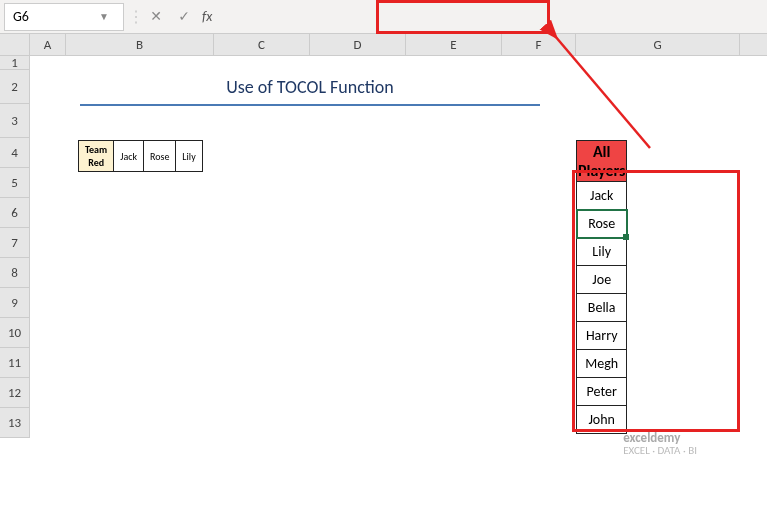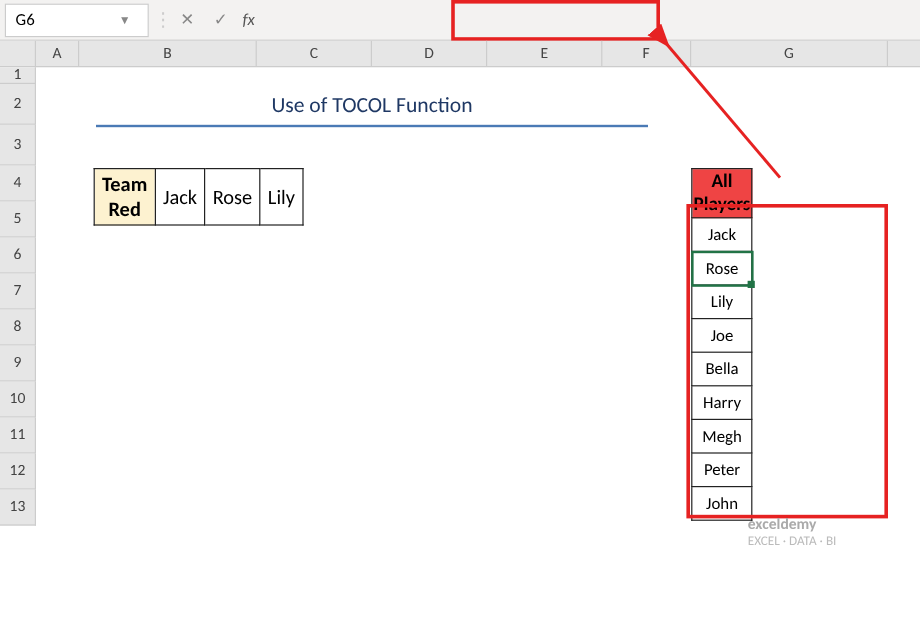--- a/index.html
+++ b/index.html
@@ -138,21 +138,21 @@
     .src-table {
       position: absolute;
       left: 48px;
       top: 84px;
       border-collapse: collapse;
     }
     .src-table td, .src-table th {
       border: 1px solid #222;
       height: 28px;
       text-align: center;
-      font-size: 17px;
+      font-size: 10px;
       padding: 2px 6px;
     }
     .src-table th {
       background: #fdf2d0;
       font-weight: bold;
       width: 134px;
     }
     .src-table td { width: 90px; background: #fff; }
     .out-wrap {
       position: absolute;

